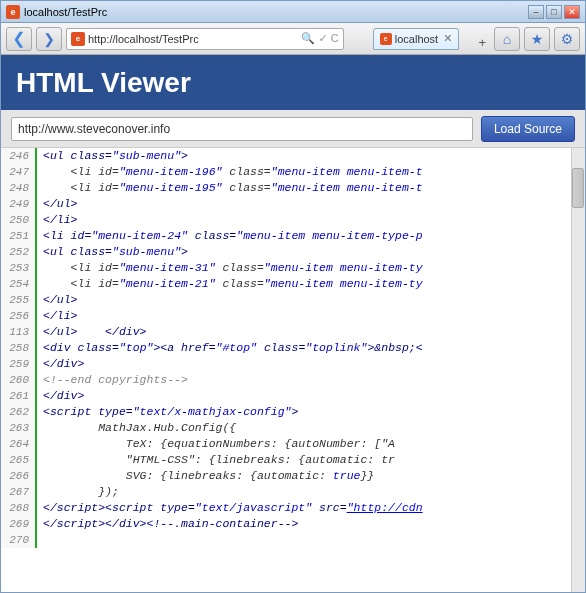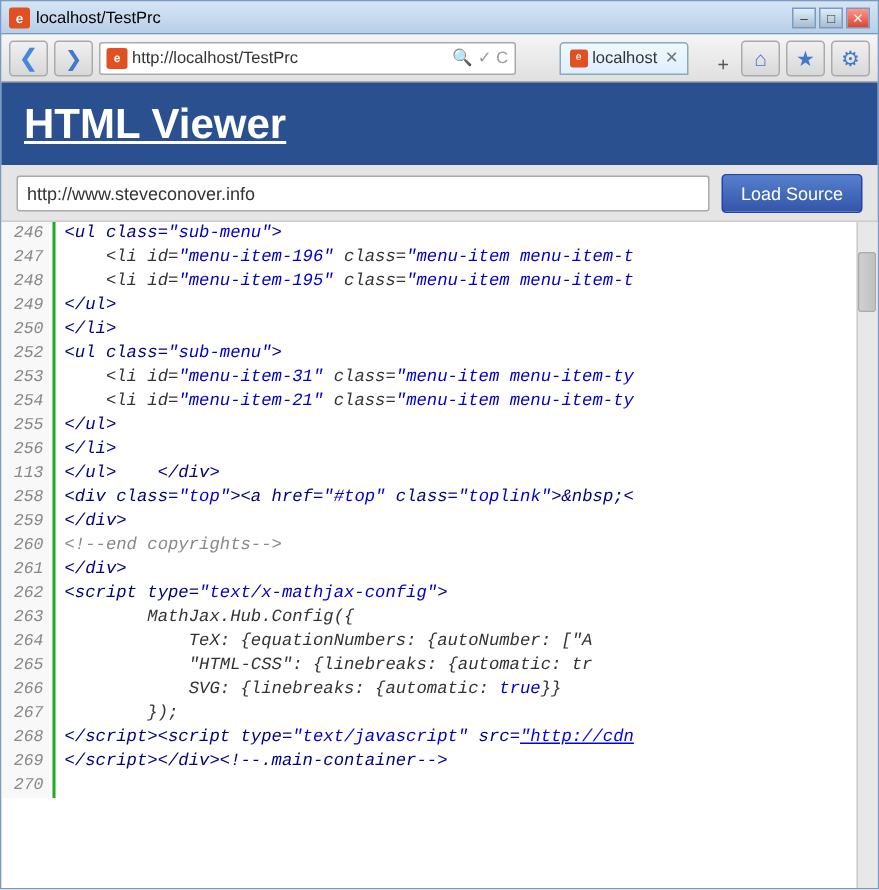--- a/index.html
+++ b/index.html
@@ -137,21 +137,20 @@
       background: #2a5090;
       padding: 8px 15px;
       height: 55px;
       display: flex; align-items: center;
     }
     .app-title {
       font-size: 28px;
       font-weight: bold;
       color: white;
       font-family: Arial, sans-serif;
-      text-decoration: underline;
     }
 
     
     .url-bar {
       background: #e5e5e5;
       padding: 6px 10px;
       display: flex;
       align-items: center;
       gap: 8px;
       border-bottom: 1px solid #ccc;
@@ -308,20 +307,24 @@
         </div>
         <div class="code-line">
           <span class="line-num">249</span>
           <span class="line-content"><span class="tag">&lt;/ul&gt;</span></span>
         </div>
         <div class="code-line">
           <span class="line-num">250</span>
           <span class="line-content"><span class="tag">&lt;/li&gt;</span></span>
         </div>
         <div class="code-line">
+          <span class="line-num">251</span>
+          <span class="line-content"><span class="tag">&lt;li id=<span class="val">"menu-item-24"</span> class=<span class="val">"menu-item menu-item-type-p</span></span></span>
+        </div>
+        <div class="code-line">
           <span class="line-num">252</span>
           <span class="line-content"><span class="tag">&lt;ul class=<span class="val">"sub-menu"</span>&gt;</span></span>
         </div>
         <div class="code-line">
           <span class="line-num">253</span>
           <span class="line-content"><span class="text-content">&nbsp;&nbsp;&nbsp;&nbsp;&lt;li id=<span class="val">"menu-item-31"</span> class=<span class="val">"menu-item menu-item-ty</span></span></span>
         </div>
         <div class="code-line">
           <span class="line-num">254</span>
           <span class="line-content"><span class="text-content">&nbsp;&nbsp;&nbsp;&nbsp;&lt;li id=<span class="val">"menu-item-21"</span> class=<span class="val">"menu-item menu-item-ty</span></span></span>

